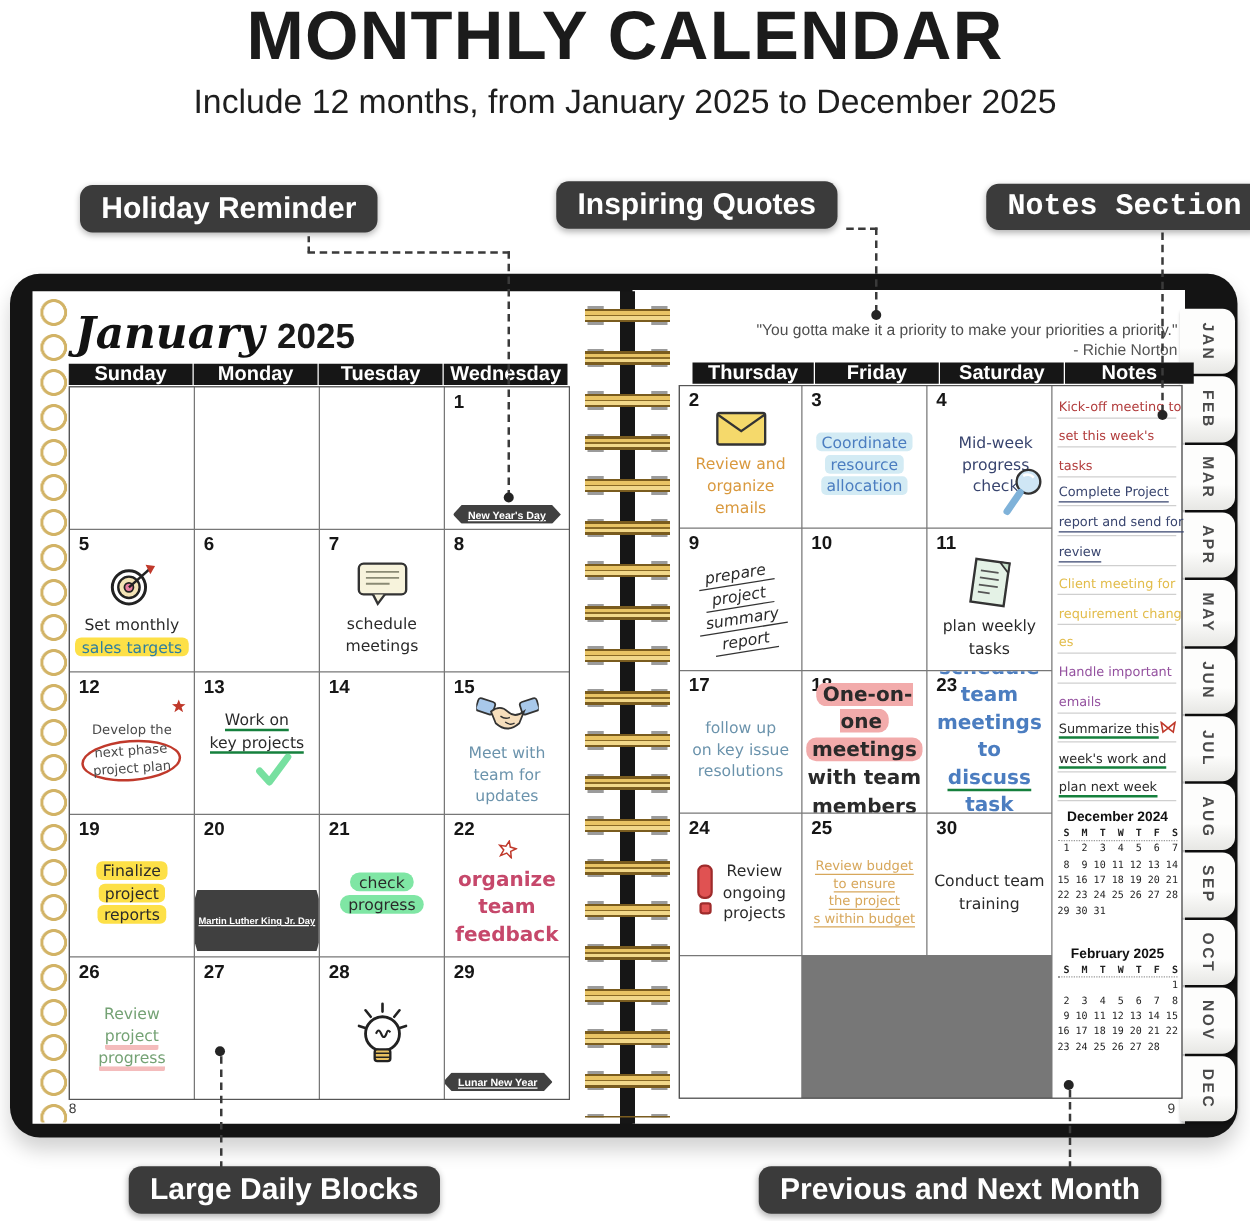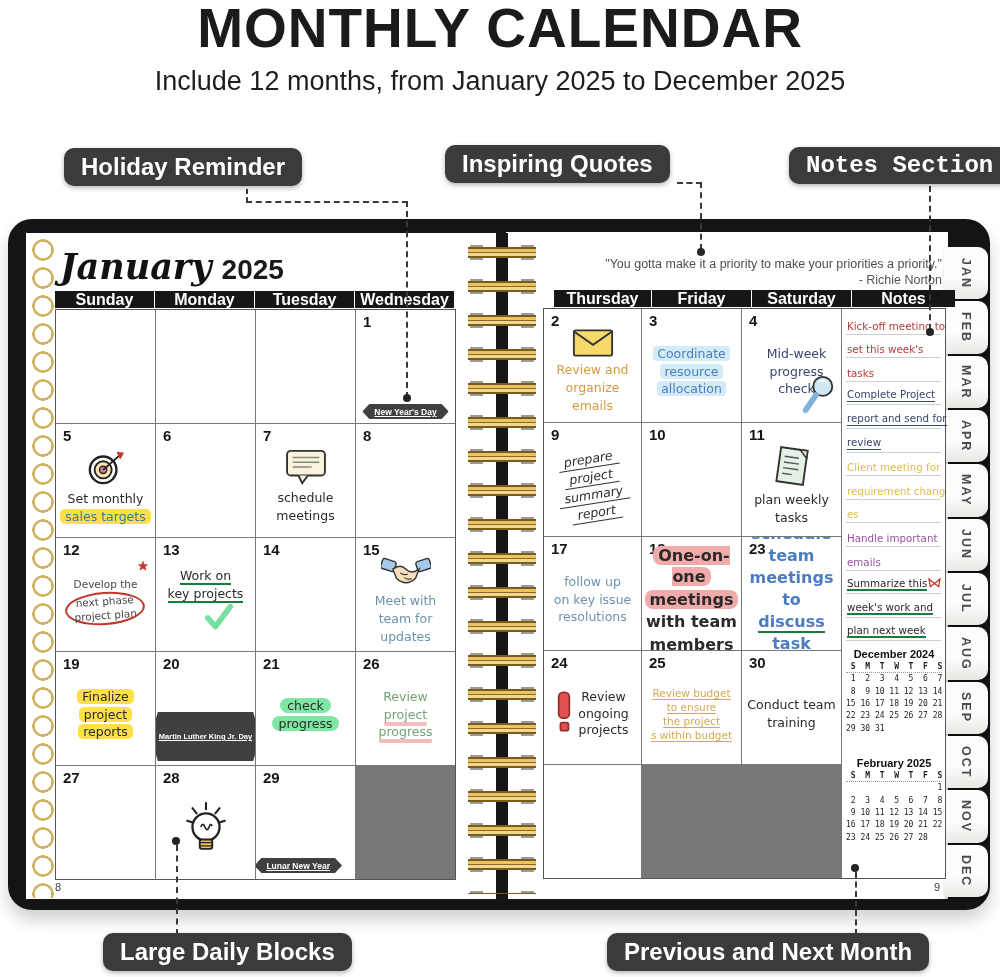--- a/index.html
+++ b/index.html
@@ -312,20 +312,30 @@
       <span class="dnum">20</span>
       <div class="ribbon tiny"><span>Martin Luther King Jr. Day</span></div>
     </div>
     <div class="cell">
       <span class="dnum">21</span>
       <div class="body">
         <div class="hw ink-black"><span class="hl-g">check</span></div>
         <div class="hw ink-black"><span class="hl-g">progress</span></div>
       </div>
     </div>
+    <div class="cell">
+      <span class="dnum">22</span>
+      <div class="body">
+        <span><svg width="16" height="15" viewBox="0 0 20 20">
+              <path d="M10 1 L12.4 7 L19 7.4 L13.8 11.4 L15.8 18 L10 14 L4.2 18 L6.2 11.4 L1 7.4 L7.6 7 Z" fill="none" stroke="#c0392b" stroke-width="1.6" transform="rotate(12 10 10)"></path>
+            </svg></span>
+        <div class="hw md ink-pink">organize team</div>
+        <div class="hw md ink-pink">feedback</div>
+      </div>
+    </div>
 
     <div class="cell">
       <span class="dnum">26</span>
       <div class="body">
         <div class="hw ink-green">Review</div>
         <div class="hw ink-green"><span class="ul-pinkthick">project</span></div>
         <div class="hw ink-green"><span class="ul-pinkthick">progress</span></div>
       </div>
     </div>
     <div class="cell">

